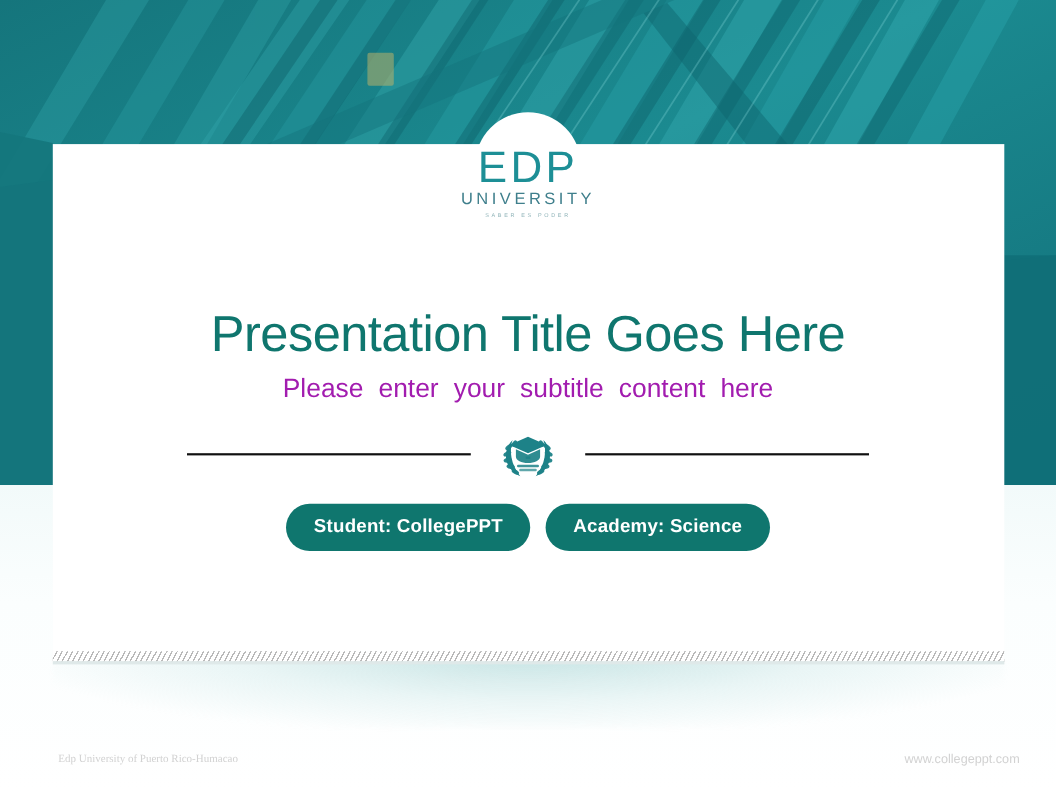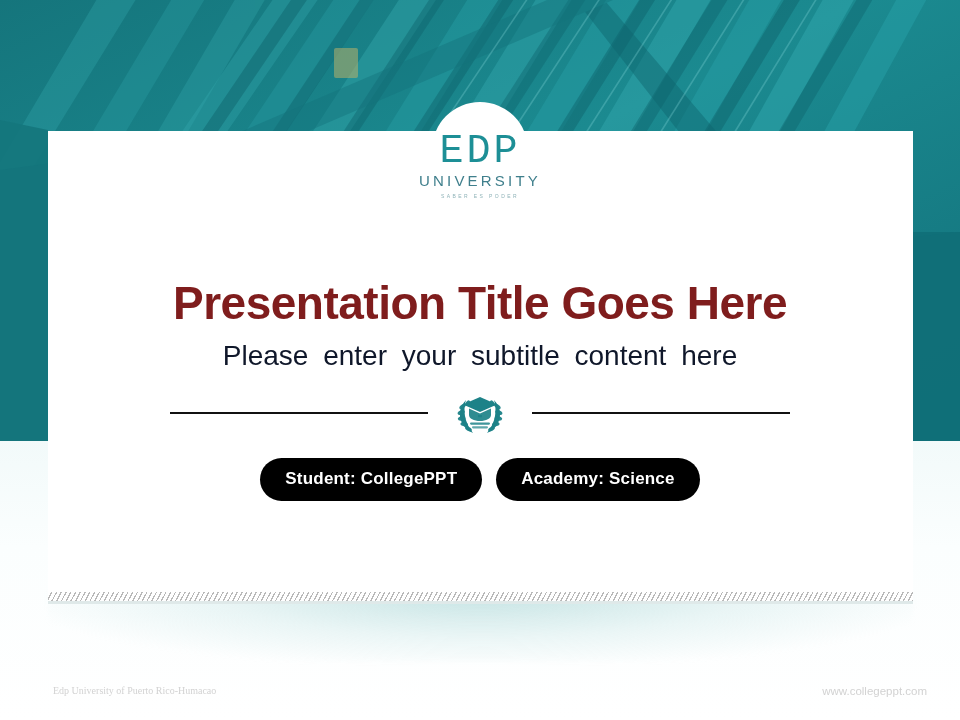--- a/index.html
+++ b/index.html
@@ -111,21 +111,21 @@
     display: flex;
     flex-direction: column;
     align-items: center;
   }
   .logo-edp {
     font-size: 40px;
     font-weight: 400;
     letter-spacing: 3px;
     color: #1d8f96;
     line-height: 1;
-    font-family: Liberation Mono, monospace;
+    font-family: Liberation Sans, sans-serif;
   }
   .logo-university {
     font-size: 15px;
     letter-spacing: 3.2px;
     color: #3f7f8c;
     margin-top: 0;
     font-family: "Liberation Sans", sans-serif;
   }
   .logo-tagline {
     font-size: 5px;
@@ -136,35 +136,35 @@
   }
 
   
   .title {
     position: absolute;
     left: 0;
     right: 0;
     top: 276px;
     text-align: center;
     font-size: 46px;
-    font-weight: bold;
-    color: #7f1d1d;
+    font-weight: normal;
+    color: #0f766e;
     letter-spacing: -0.5px;
     font-family: "Liberation Sans", sans-serif;
   }
 
   .subtitle {
     position: absolute;
     left: 0;
     right: 0;
     top: 340px;
     text-align: center;
-    font-size: 28px;
+    font-size: 24px;
     font-weight: 400;
-    color: #0f172a;
+    color: #a21caf;
     word-spacing: 7px;
     font-family: "Liberation Sans", sans-serif;
   }
 
   
   .divider-row {
     position: absolute;
     left: 0;
     right: 0;
     top: 388px;
@@ -191,21 +191,21 @@
   .badges {
     position: absolute;
     left: 0;
     right: 0;
     top: 458px;
     display: flex;
     justify-content: center;
     gap: 14px;
   }
   .badge {
-    background: #000000;
+    background: #0f766e;
     color: #ffffff;
     font-size: 17px;
     font-weight: bold;
     border-radius: 22px;
     padding: 11px 25px 12px 25px;
     letter-spacing: 0.2px;
     white-space: nowrap;
     font-family: "Liberation Sans", sans-serif;
   }
 

